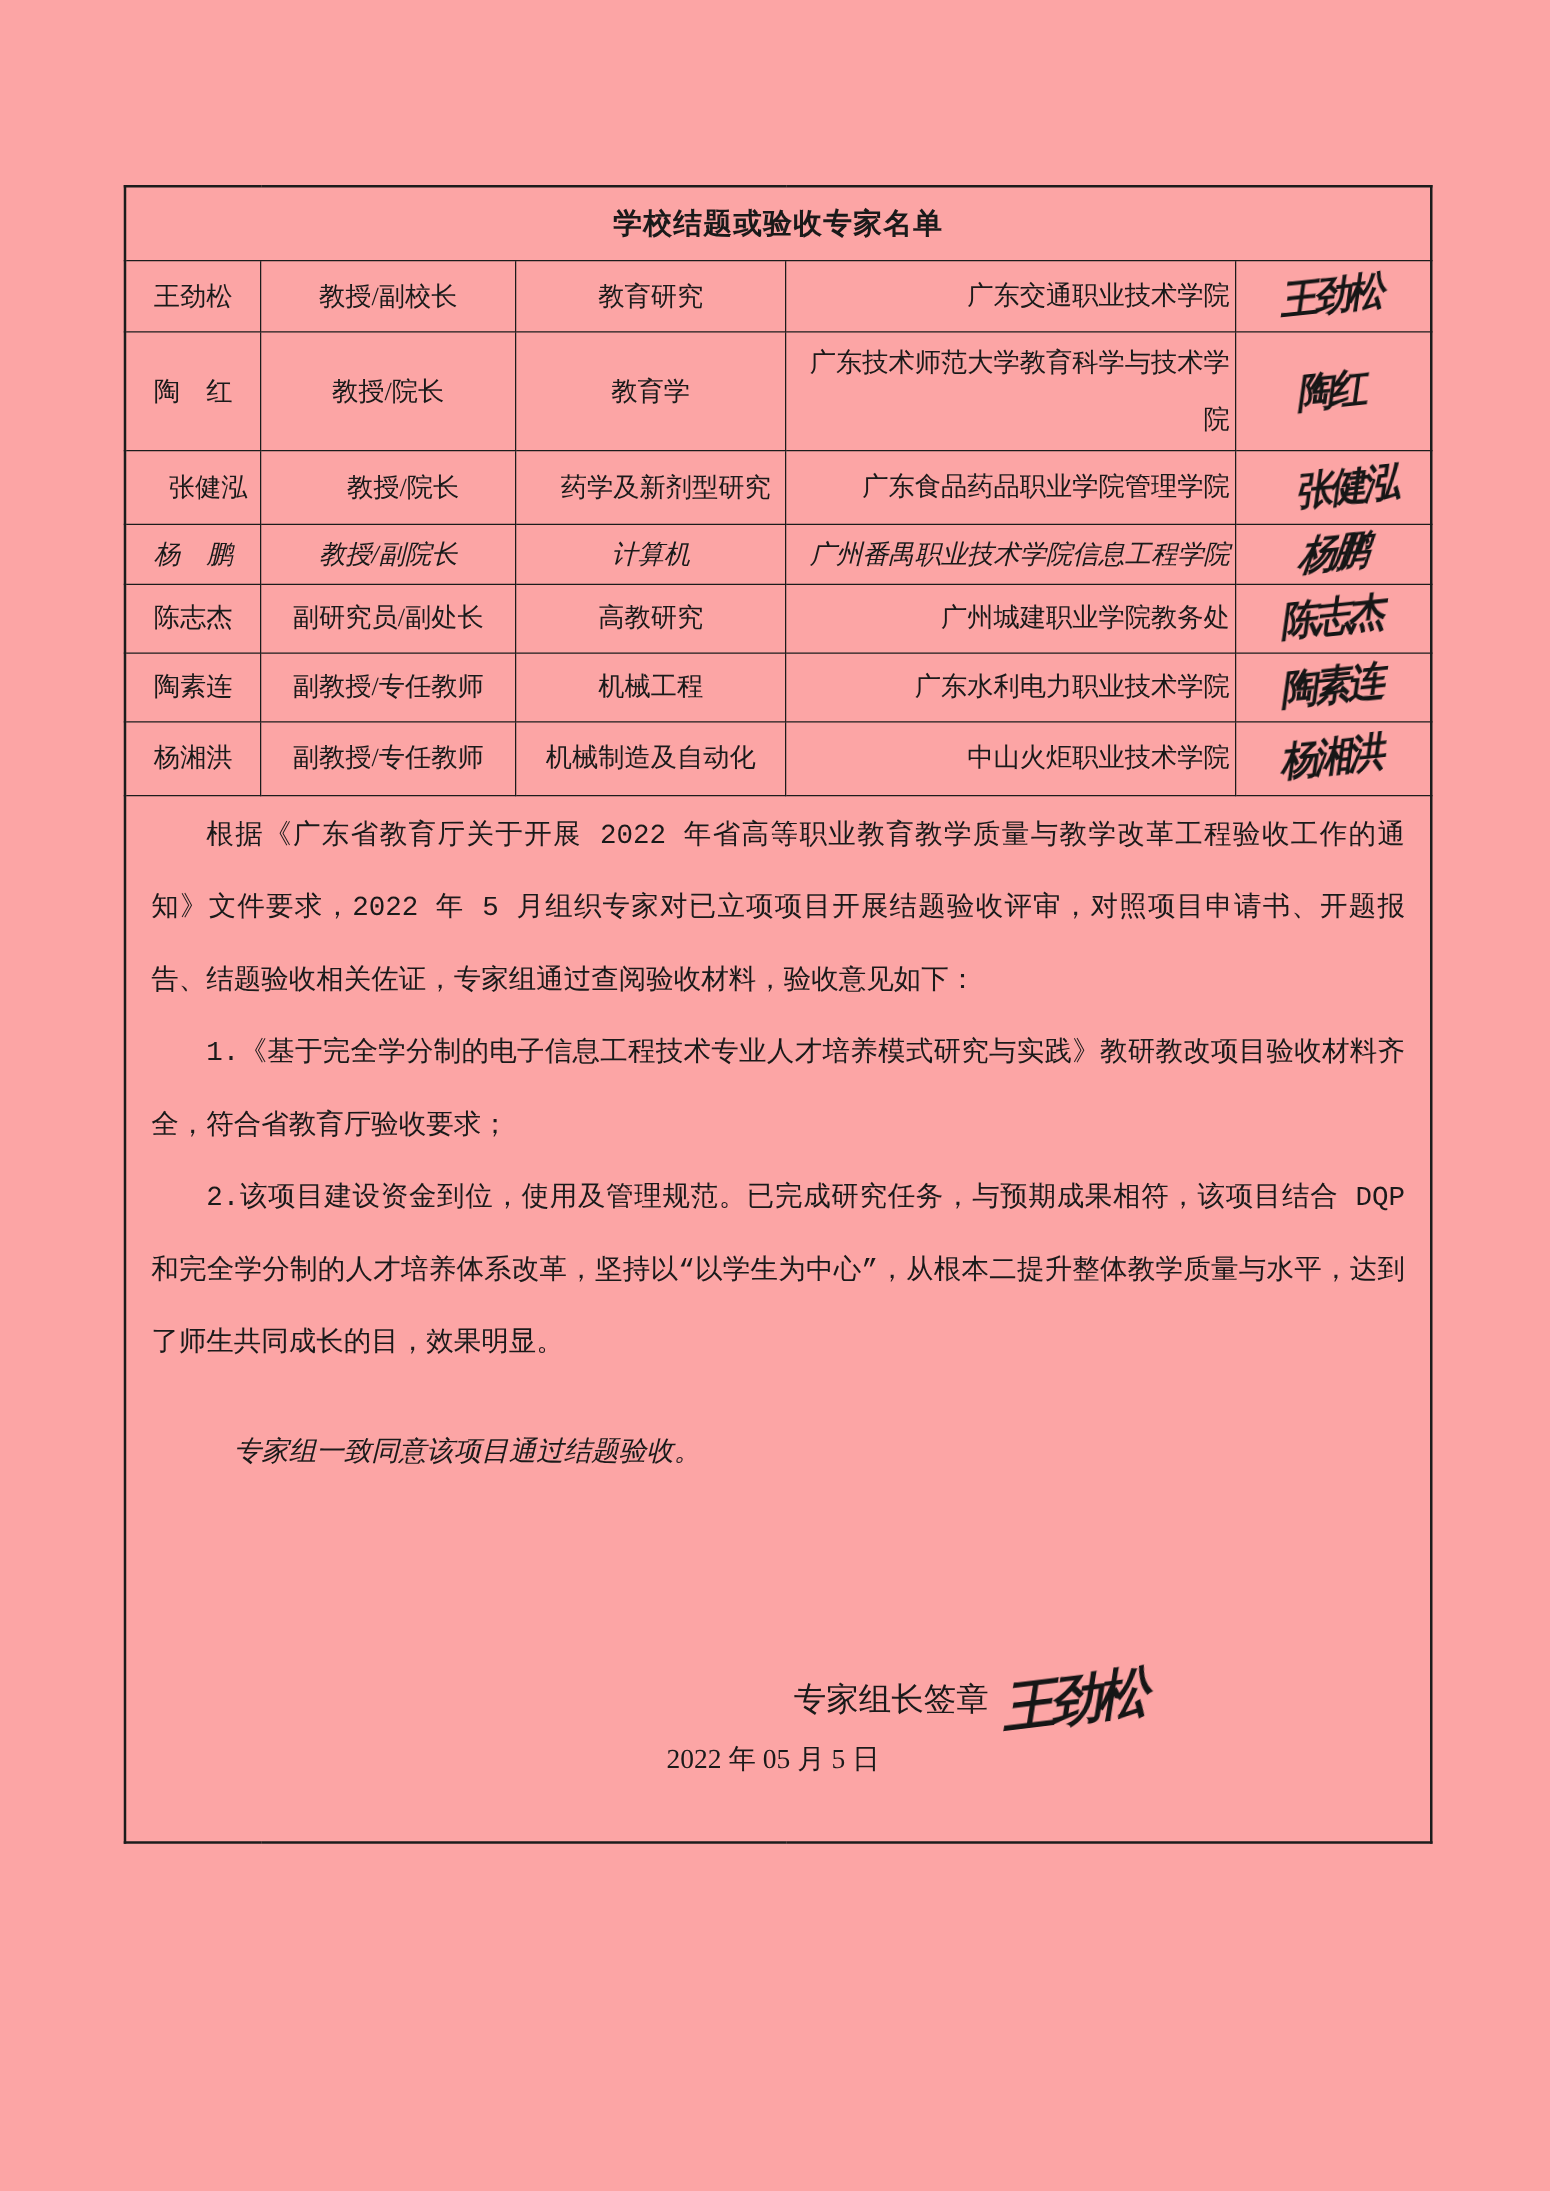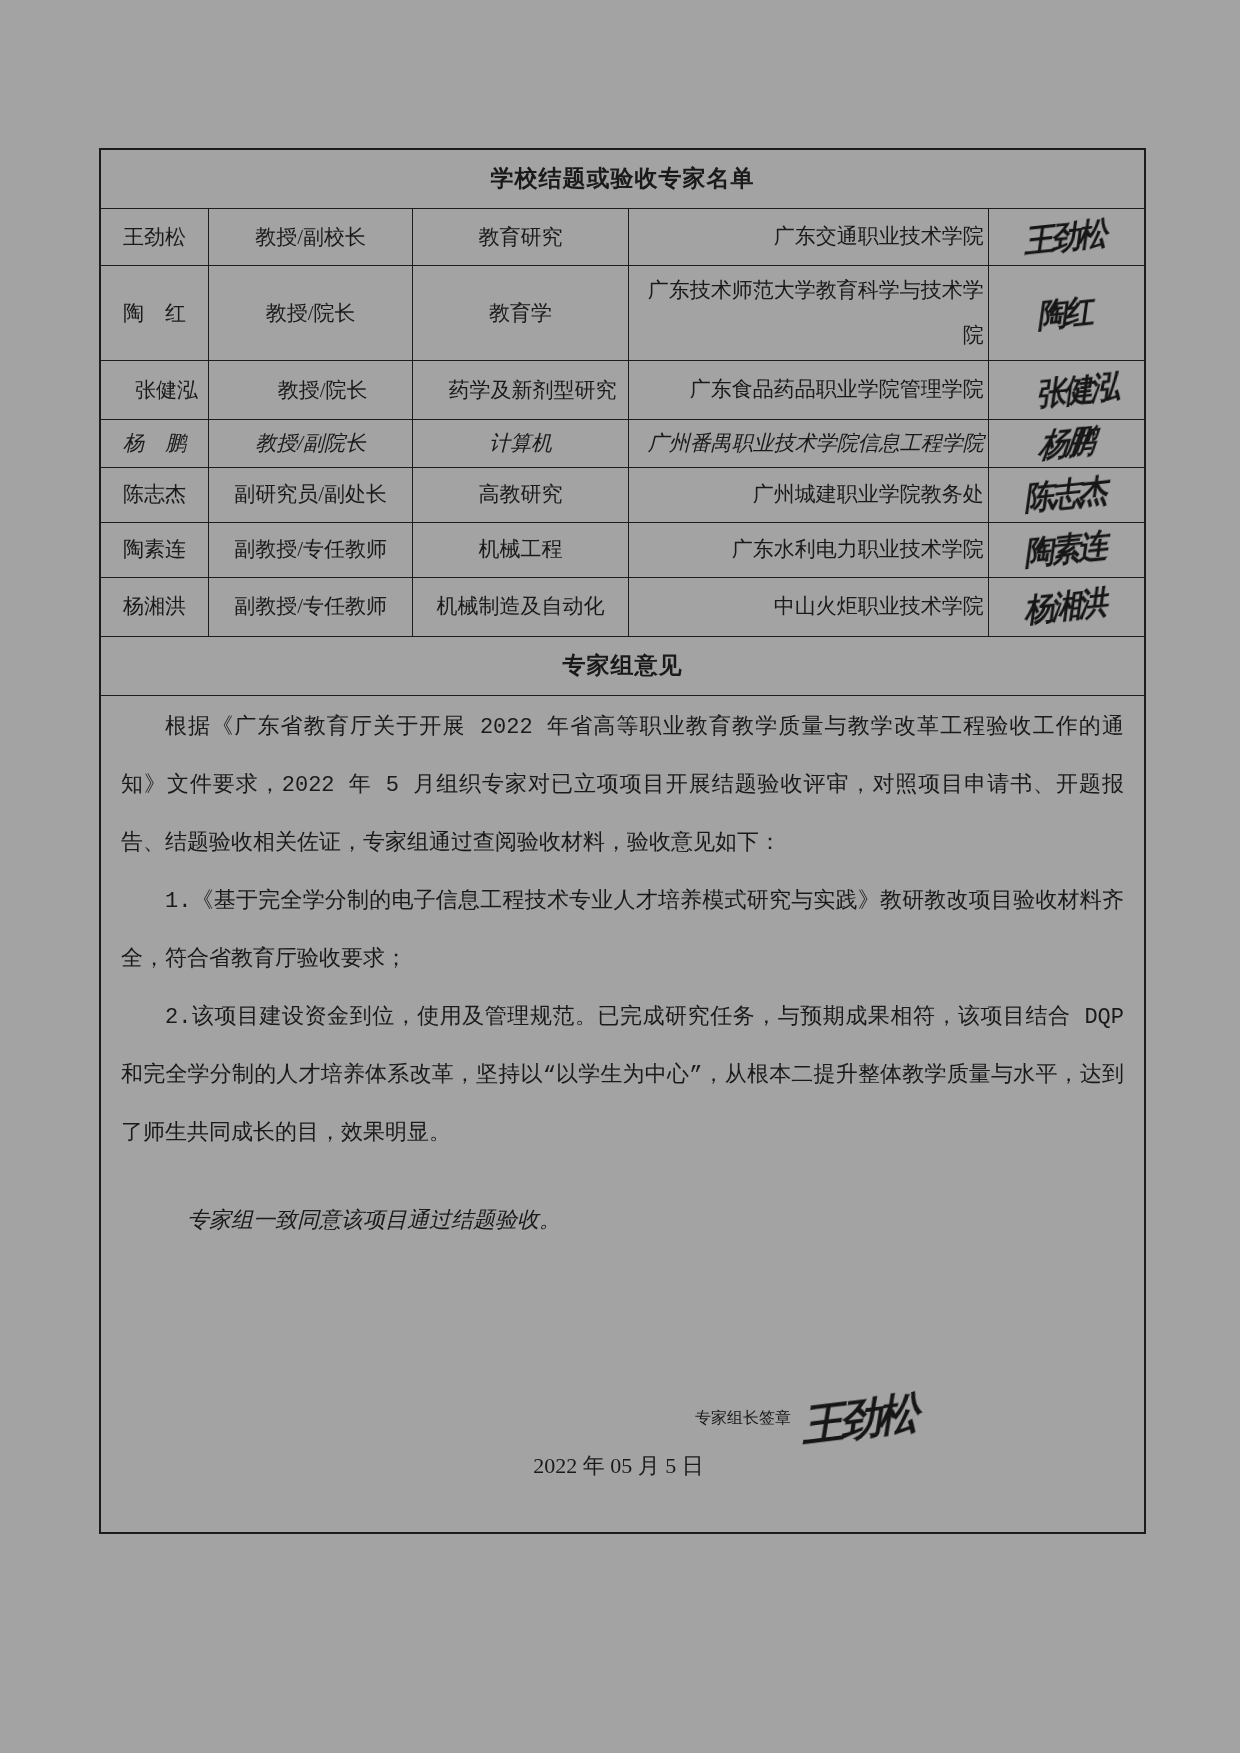--- a/index.html
+++ b/index.html
@@ -11,21 +11,21 @@
     width: 1240px;
     height: 1753px;
     position: relative;
     font-family: "Liberation Serif", "DejaVu Serif", serif;
     color: #1a1a1a;
   }
   .sheet {
     position: absolute;
     left: 0; top: 0;
     width: 1240px; height: 1753px;
-    background: #a3a3a3;
+    background: #fca5a5;
   }
   table.doc-table {
     position: absolute;
     left: 99px;
     top: 148px;
     width: 1047px;
     border-collapse: collapse;
     table-layout: fixed;
   }
   table.doc-table, table.doc-table td, table.doc-table th {
@@ -104,21 +104,21 @@
 
   .signoff-row {
     margin-top: 142px;
     display: flex;
     align-items: center;
     justify-content: flex-end;
     padding-right: 205px;
     line-height: normal;
     gap: 14px;
   }
-  .signoff-label { font-size: 16px; }
+  .signoff-label { font-size: 26px; }
   .sig-large {
     font-size: 42px;
     transform: rotate(-7deg) skewX(-16deg) scaleY(1.05);
     letter-spacing: -4px;
   }
   .date-line {
     text-align: center;
     padding-right: 8px;
     margin-top: 4px !important;
     line-height: normal;
@@ -193,23 +193,20 @@
     </tr>
 
     <tr class="r7">
       <td>杨湘洪</td>
       <td>副教授/专任教师</td>
       <td>机械制造及自动化</td>
       <td class="unit-cell">中山火炬职业技术学院</td>
       <td class="sig-cell"><span class="sig">杨湘洪</span></td>
     </tr>
 
-    <tr class="r-opheed">
-      <td colspan="5">专家组意见</td>
-    </tr>
 
     <tr class="r-opinion">
       <td colspan="5">
         <div class="op-body">
           <p class="para">根据《广东省教育厅关于开展 2022 年省高等职业教育教学质量与教学改革工程验收工作的通知》文件要求，2022 年 5 月组织专家对已立项项目开展结题验收评审，对照项目申请书、开题报告、结题验收相关佐证，专家组通过查阅验收材料，验收意见如下：</p>
           <p class="para">1.《基于完全学分制的电子信息工程技术专业人才培养模式研究与实践》教研教改项目验收材料齐全，符合省教育厅验收要求；</p>
           <p class="para">2.该项目建设资金到位，使用及管理规范。已完成研究任务，与预期成果相符，该项目结合 DQP 和完全学分制的人才培养体系改革，坚持以“以学生为中心”，从根本二提升整体教学质量与水平，达到了师生共同成长的目，效果明显。</p>
           <p class="conclusion">专家组一致同意该项目通过结题验收。</p>
 
           <div class="signoff-row">

